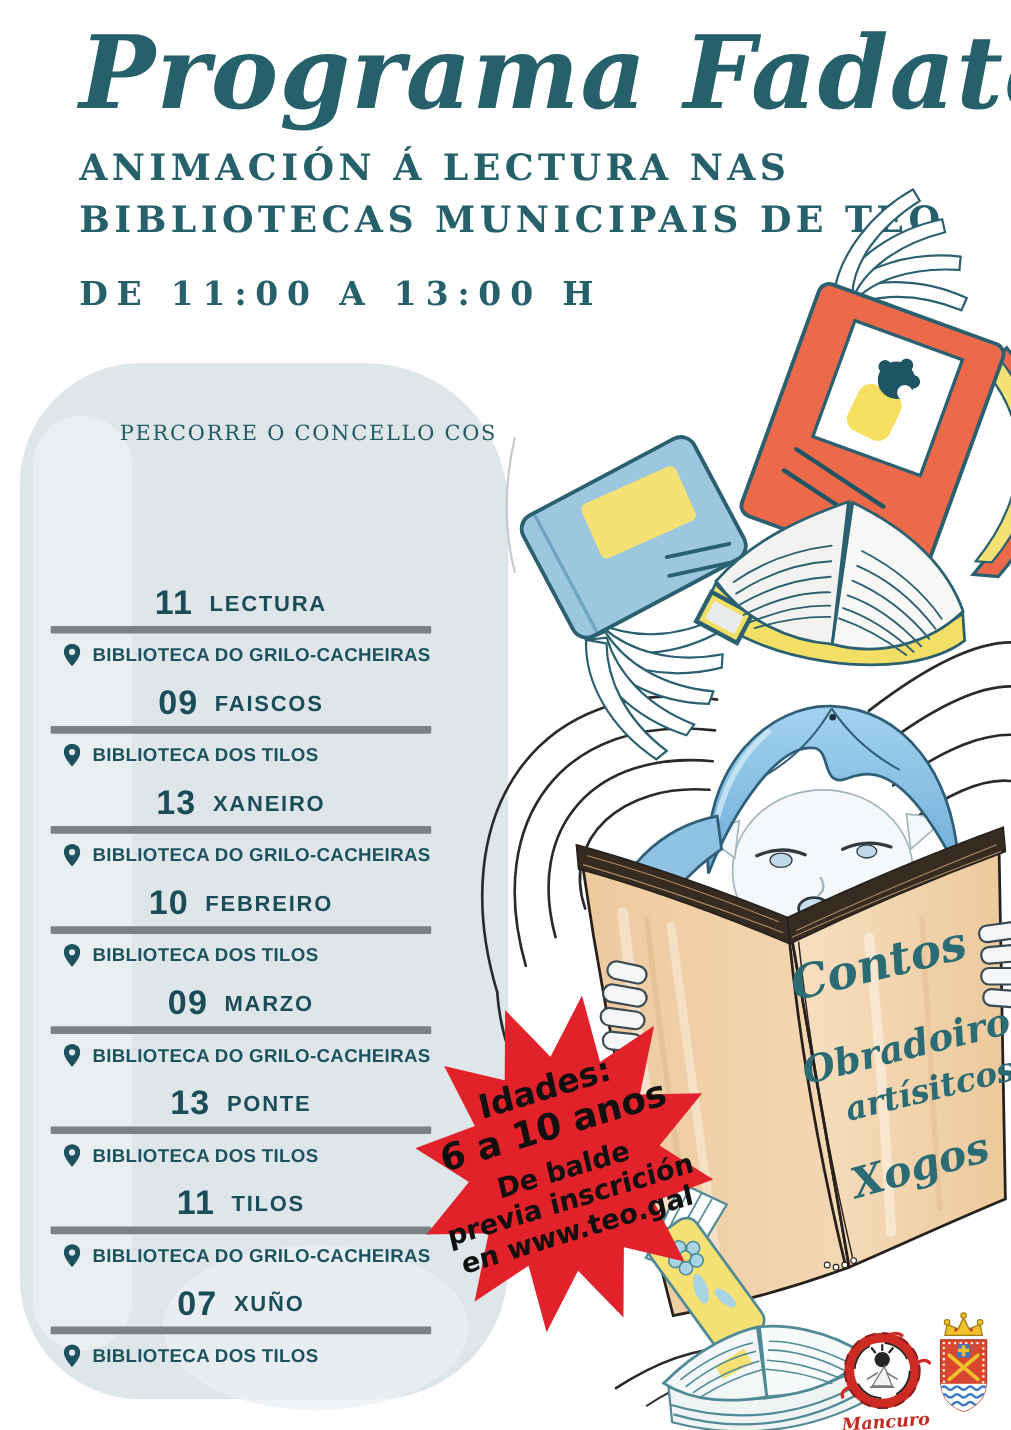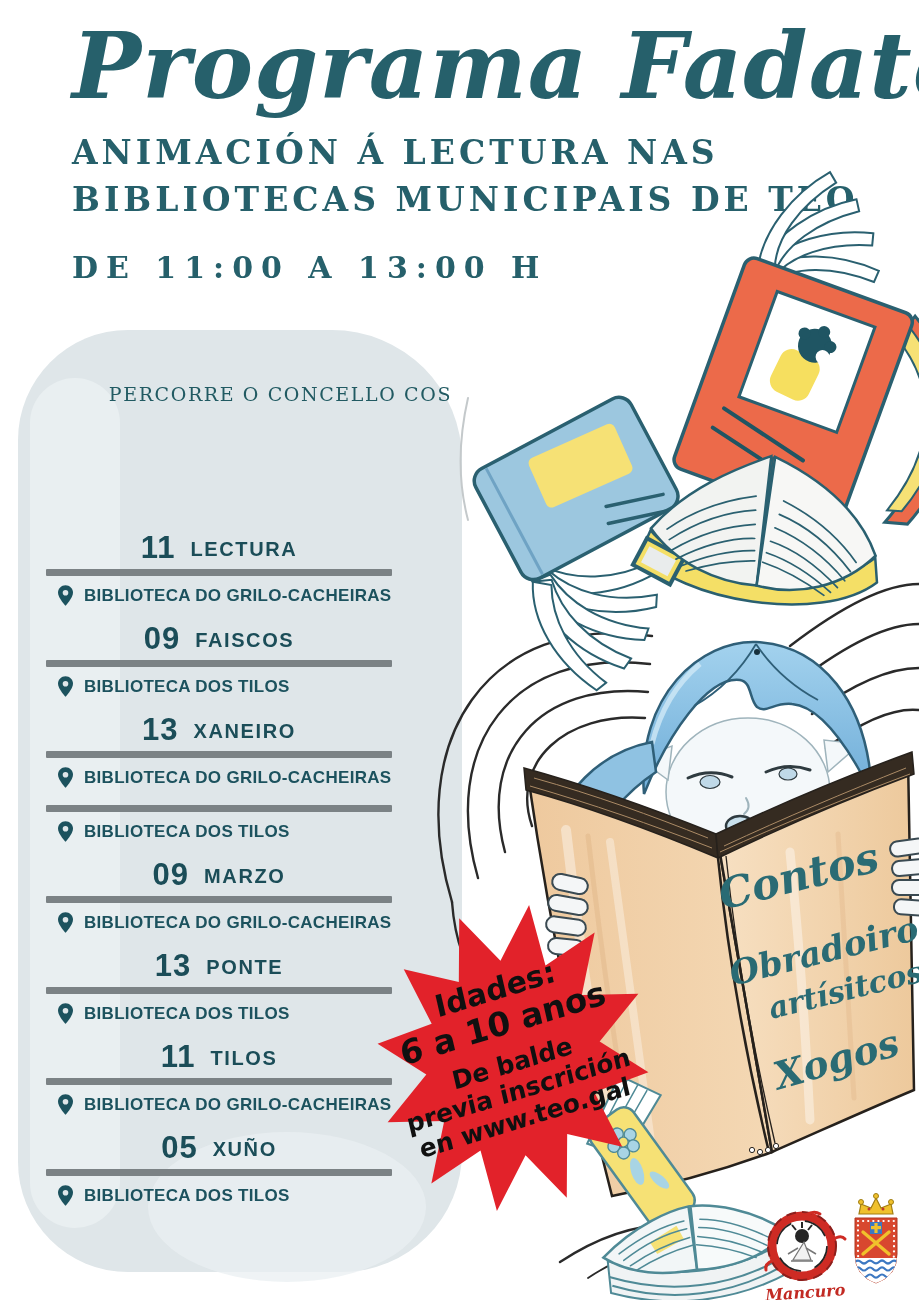--- a/index.html
+++ b/index.html
@@ -95,20 +95,24 @@
         <div class="loc-row">
             <svg class="pin" width="15" height="21" viewBox="0 0 16 22">
               <path d="M8 0C3.6 0 0 3.5 0 7.9 0 13.8 8 22 8 22s8-8.2 8-14.1C16 3.5 12.4 0 8 0z" fill="#1c525e"></path>
               <circle cx="8" cy="8" r="3" fill="#dfe6e9"></circle>
             </svg>
             <span>BIBLIOTECA DO GRILO-CACHEIRAS</span>
           </div>
       </div>
 
       <div class="item">
+        <div class="date-row">
+            <span class="day">10</span>
+            <span class="month">FEBREIRO</span>
+          </div>
         <div class="bar"></div>
         <div class="loc-row">
             <svg class="pin" width="15" height="21" viewBox="0 0 16 22">
               <path d="M8 0C3.6 0 0 3.5 0 7.9 0 13.8 8 22 8 22s8-8.2 8-14.1C16 3.5 12.4 0 8 0z" fill="#1c525e"></path>
               <circle cx="8" cy="8" r="3" fill="#dfe6e9"></circle>
             </svg>
             <span>BIBLIOTECA DOS TILOS</span>
           </div>
       </div>
 
@@ -152,21 +156,21 @@
             <svg class="pin" width="15" height="21" viewBox="0 0 16 22">
               <path d="M8 0C3.6 0 0 3.5 0 7.9 0 13.8 8 22 8 22s8-8.2 8-14.1C16 3.5 12.4 0 8 0z" fill="#1c525e"></path>
               <circle cx="8" cy="8" r="3" fill="#dfe6e9"></circle>
             </svg>
             <span>BIBLIOTECA DO GRILO-CACHEIRAS</span>
           </div>
       </div>
 
       <div class="item">
         <div class="date-row">
-            <span class="day">05</span>
+            <span class="day">07</span>
             <span class="month">XUÑO</span>
           </div>
         <div class="bar"></div>
         <div class="loc-row">
             <svg class="pin" width="15" height="21" viewBox="0 0 16 22">
               <path d="M8 0C3.6 0 0 3.5 0 7.9 0 13.8 8 22 8 22s8-8.2 8-14.1C16 3.5 12.4 0 8 0z" fill="#1c525e"></path>
               <circle cx="8" cy="8" r="3" fill="#dfe6e9"></circle>
             </svg>
             <span>BIBLIOTECA DOS TILOS</span>
           </div>

